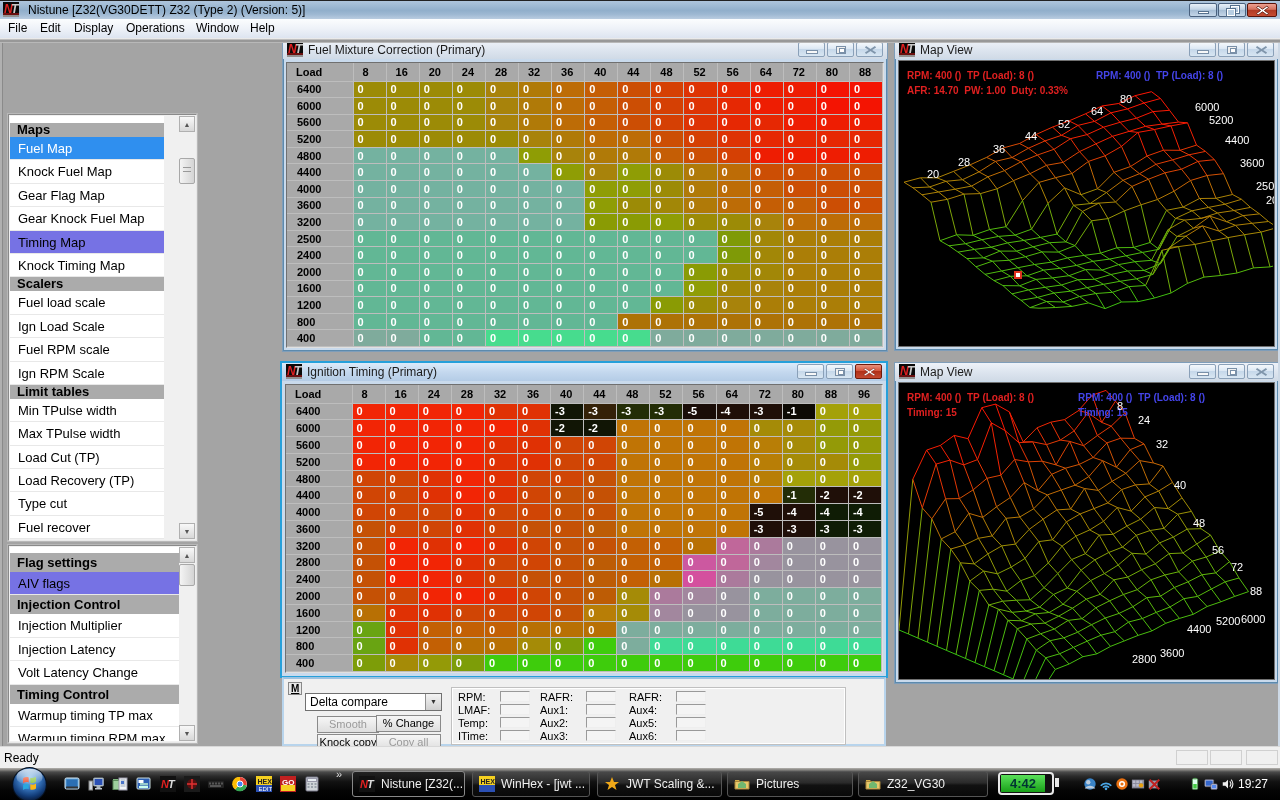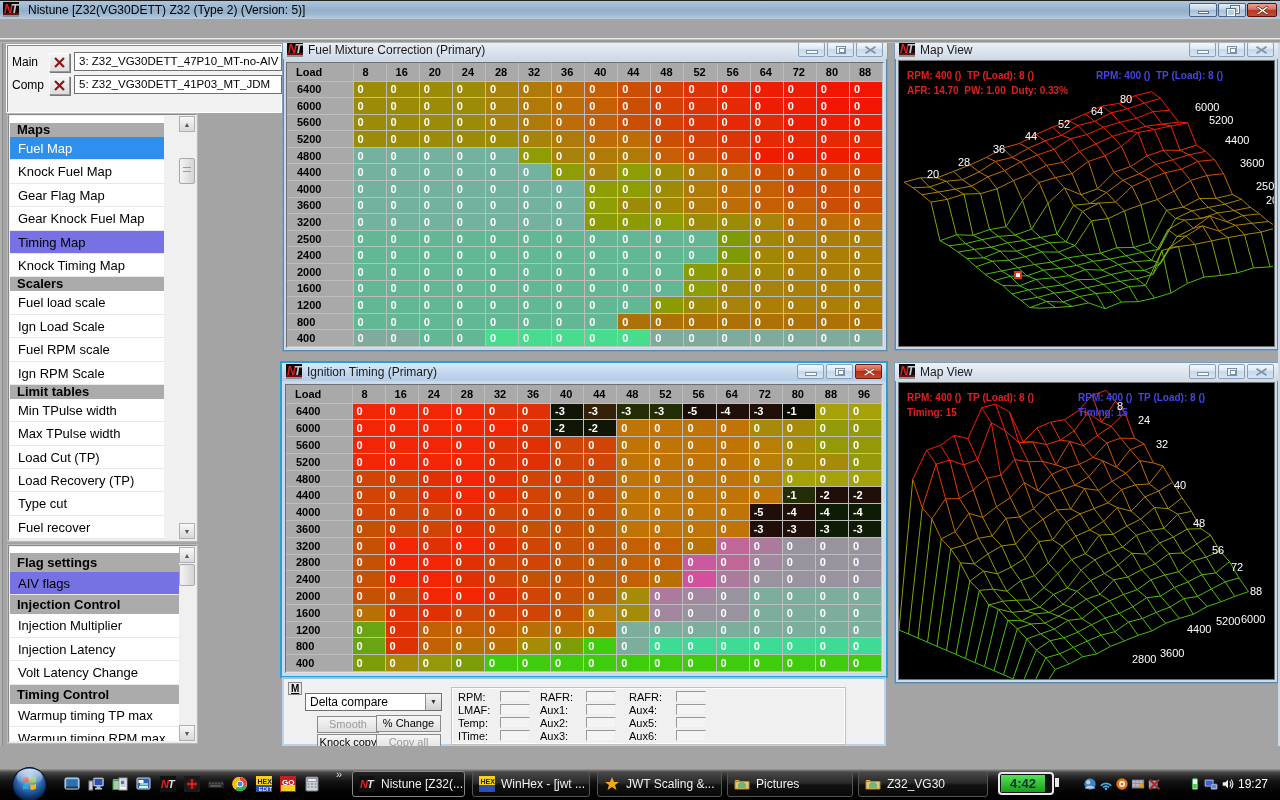--- a/index.html
+++ b/index.html
@@ -147,40 +147,32 @@
         <div class="cb">
           <div class="restg"></div>
         </div>
         <div class="cb close">
           <svg class="xg" viewBox="0 0 13 11">
             <path d="M2 1 L6.5 4.2 L11 1 L12.5 2.5 L8.3 5.5 L12.5 8.5 L11 10 L6.5 6.8 L2 10 L0.5 8.5 L4.7 5.5 L0.5 2.5 Z" fill="#fff" stroke="#5a1a10" stroke-width="0.8"></path>
           </svg>
         </div>
       </div>
     </div>
+    <div class="menubar">
+      <span style="left:8px">File</span>
+      <span style="left:40px">Edit</span>
+      <span style="left:74px">Display</span>
+      <span style="left:126px">Operations</span>
+      <span style="left:196px">Window</span>
+      <span style="left:250px">Help</span>
+    </div>
     <div class="framesep"></div>
     <div class="edgeL"></div>
     <div class="edgeR"></div>
     <div class="client">
-      <div class="toolbar">
-        <span class="lbl" style="left:5px;top:10px">Main</span>
-        <div class="xbtn" style="left:42px;top:8px">
-          <svg width="13" height="13" viewBox="0 0 13 13">
-            <path d="M2 2 L11 11 M11 2 L2 11" stroke="#8c1616" stroke-width="2.2"></path>
-          </svg>
-        </div>
-        <div class="combo" style="left:67px;top:7px">3: Z32_VG30DETT_47P10_MT-no-AIV</div>
-        <span class="lbl" style="left:5px;top:33px">Comp</span>
-        <div class="xbtn" style="left:42px;top:31px">
-          <svg width="13" height="13" viewBox="0 0 13 13">
-            <path d="M2 2 L11 11 M11 2 L2 11" stroke="#8c1616" stroke-width="2.2"></path>
-          </svg>
-        </div>
-        <div class="combo" style="left:67px;top:30px">5: Z32_VG30DETT_41P03_MT_JDM</div>
-      </div>
       <div class="listpanel" style="left:8px;top:71px;width:189px;height:427px">
         <div class="lbox lb1" style="right:32px">
           <div class="it h">Maps</div>
           <div class="it s1">Fuel Map</div>
           <div class="it i">Knock Fuel Map</div>
           <div class="it i">Gear Flag Map</div>
           <div class="it i">Gear Knock Fuel Map</div>
           <div class="it s2">Timing Map</div>
           <div class="it i">Knock Timing Map</div>
           <div class="it h">Scalers</div>
@@ -1994,20 +1986,26 @@
           <div class="fbox" style="left:224px;top:29px"></div>
           <span class="flbl" style="left:6px;top:42px">ITime:</span>
           <div class="fbox" style="left:48px;top:42px"></div>
           <span class="flbl" style="left:88px;top:42px">Aux3:</span>
           <div class="fbox" style="left:134px;top:42px"></div>
           <span class="flbl" style="left:177px;top:42px">Aux6:</span>
           <div class="fbox" style="left:224px;top:42px"></div>
         </div>
       </div>
     </div>
+    <div class="statusbar">
+      <span>Ready</span>
+      <div class="pane" style="right:72px"></div>
+      <div class="pane" style="right:38px"></div>
+      <div class="pane" style="right:2px"></div>
+    </div>
     <div class="taskbar">
       <div class="orb"><svg width="37" height="37" viewBox="0 0 34 34">
           <defs>
             <radialGradient id="og" cx="50%" cy="30%" r="70%">
               <stop offset="0%" stop-color="#8ec2ea"></stop>
               <stop offset="45%" stop-color="#3a79c2"></stop>
               <stop offset="80%" stop-color="#123c78"></stop>
               <stop offset="100%" stop-color="#081c3e"></stop>
             </radialGradient>
             <linearGradient id="gl" x1="0" y1="0" x2="0" y2="1">

